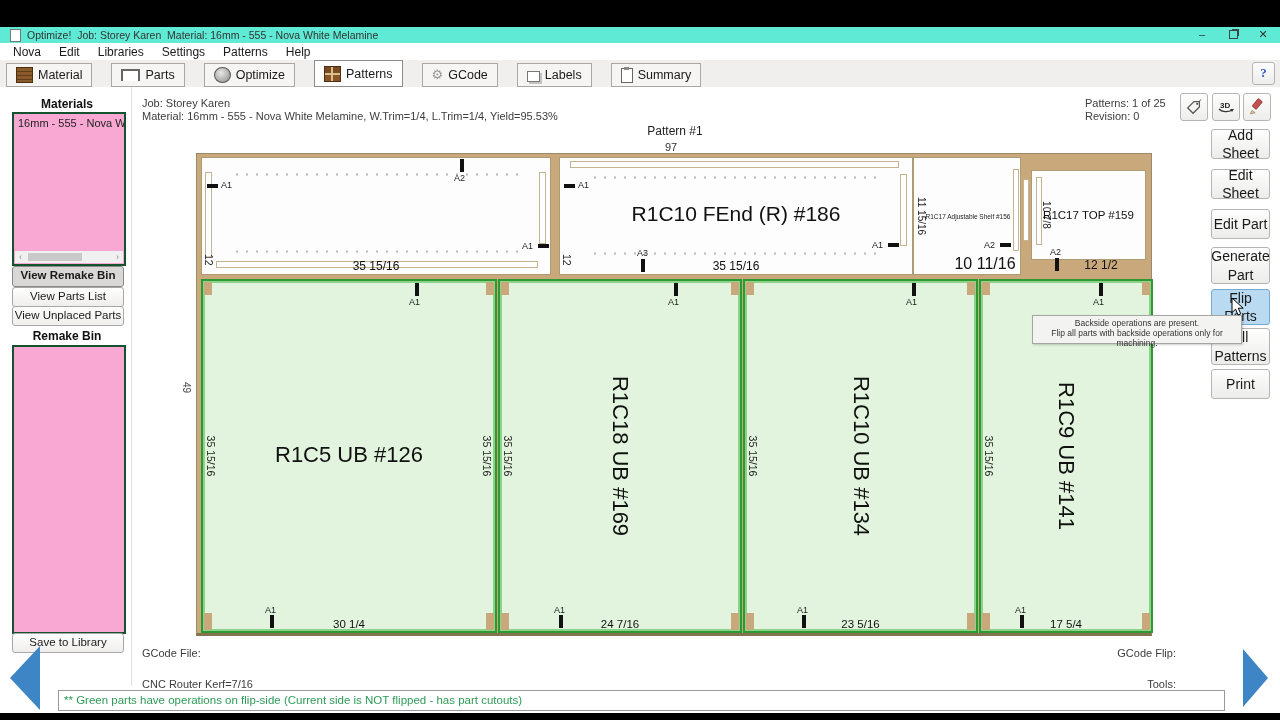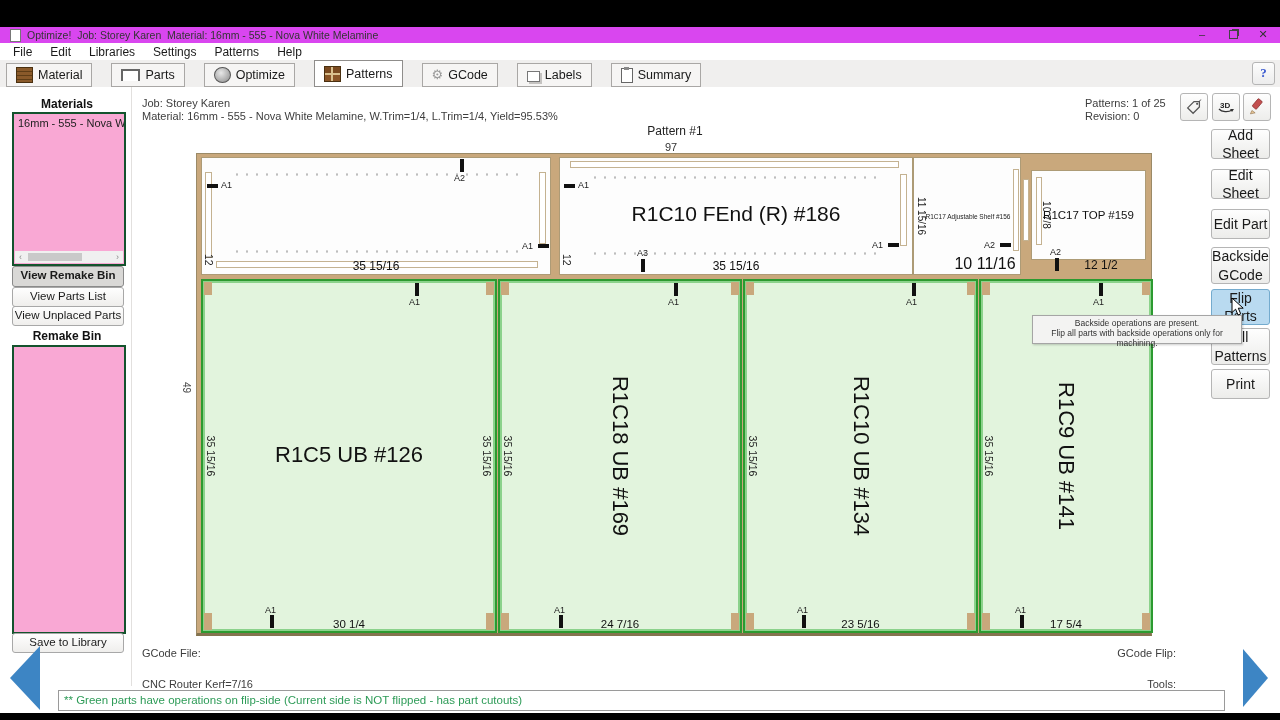--- a/index.html
+++ b/index.html
@@ -1,20 +1,20 @@
 <!DOCTYPE html>
 <html><head>
 <meta charset="utf-8">
 <style>
   html,body{margin:0;padding:0;background:#000;}
   body{width:1280px;height:720px;position:relative;overflow:hidden;
        font-family:"Liberation Sans",sans-serif;color:#222;}
   .abs{position:absolute;}
   
-  #titlebar{position:absolute;left:0;top:27px;width:1280px;height:16px;background:#d946ef;}
+  #titlebar{position:absolute;left:0;top:27px;width:1280px;height:16px;background:#5eead4;}
   #title-text{position:absolute;left:27px;top:2px;font-size:10.5px;color:#333;white-space:pre;}
   .doc-icon{position:absolute;left:10px;top:2px;width:9px;height:11px;border:1px solid #777;background:#fff;}
   .winbtn{position:absolute;top:27px;width:30px;height:16px;text-align:center;font-size:11px;line-height:15px;color:#333;}
   .restore-glyph{display:inline-block;width:7px;height:7px;border:1px solid #444;box-shadow:2px -2px 0 -1px #444;margin-top:3px;}
   
   #menubar{position:absolute;left:0;top:43px;width:1280px;height:17px;background:#fff;display:flex;align-items:center;padding-left:4px;}
   .menu-item{font-size:12px;padding:0 9px;color:#1a1a1a;}
   
   #toolbar{position:absolute;left:0;top:60px;width:1280px;height:27px;background:#f0efee;border-bottom:1px solid #dddbd9;}
   .tabs{position:absolute;left:6px;top:1px;display:flex;gap:19px;align-items:flex-end;height:26px;}
@@ -82,21 +82,21 @@
 
 <div id="titlebar">
   <div class="doc-icon"></div>
   <div id="title-text">Optimize!  Job: Storey Karen  Material: 16mm - 555 - Nova White Melamine</div>
 </div>
 <div class="winbtn" style="left:1187px;">–</div>
 <div class="winbtn" style="left:1218px;"><span class="restore-glyph"></span></div>
 <div class="winbtn" style="left:1248px;">✕</div>
 
 <div id="menubar">
-  <span class="menu-item">File</span>
+  <span class="menu-item">Nova</span>
   <span class="menu-item">Edit</span>
   <span class="menu-item">Libraries</span>
   <span class="menu-item">Settings</span>
   <span class="menu-item">Patterns</span>
   <span class="menu-item">Help</span>
 </div>
 
 <div id="toolbar">
   <div class="tabs">
     <div class="tab">
@@ -289,21 +289,21 @@
 <div class="ibtn" style="left:1243px;">
   <svg width="18" height="18" viewBox="0 0 20 20">
     <rect x="7" y="1" width="6" height="11" rx="1" transform="rotate(40 10 7)" fill="#c24f4f" stroke="#8a3030" stroke-width="0.8"></rect>
     <path d="M4,14 L8,16 L3,18 Z" fill="#e8c89a" stroke="#8a6a40" stroke-width="0.6" transform="rotate(10 5 16)"></path>
   </svg>
 </div>
 
 <div class="rbtn" style="top:129px;height:28px;">Add Sheet</div>
 <div class="rbtn" style="top:169px;height:28px;">Edit Sheet</div>
 <div class="rbtn" style="top:209px;height:28px;">Edit Part</div>
-<div class="rbtn" style="top:247px;height:35px;">Backside GCode</div>
+<div class="rbtn" style="top:247px;height:35px;">Generate Part</div>
 <div class="rbtn hl" style="top:289px;height:34px;">Flip Parts</div>
 <div class="rbtn" style="top:328px;height:35px;">All Patterns</div>
 <div class="rbtn" style="top:369px;height:28px;">Print</div>
 
 <div id="tooltip">
   <div>Backside operations are present.</div>
   <div>Flip all parts with backside operations only for machining.</div>
 </div>
 
 <div id="cursor">

